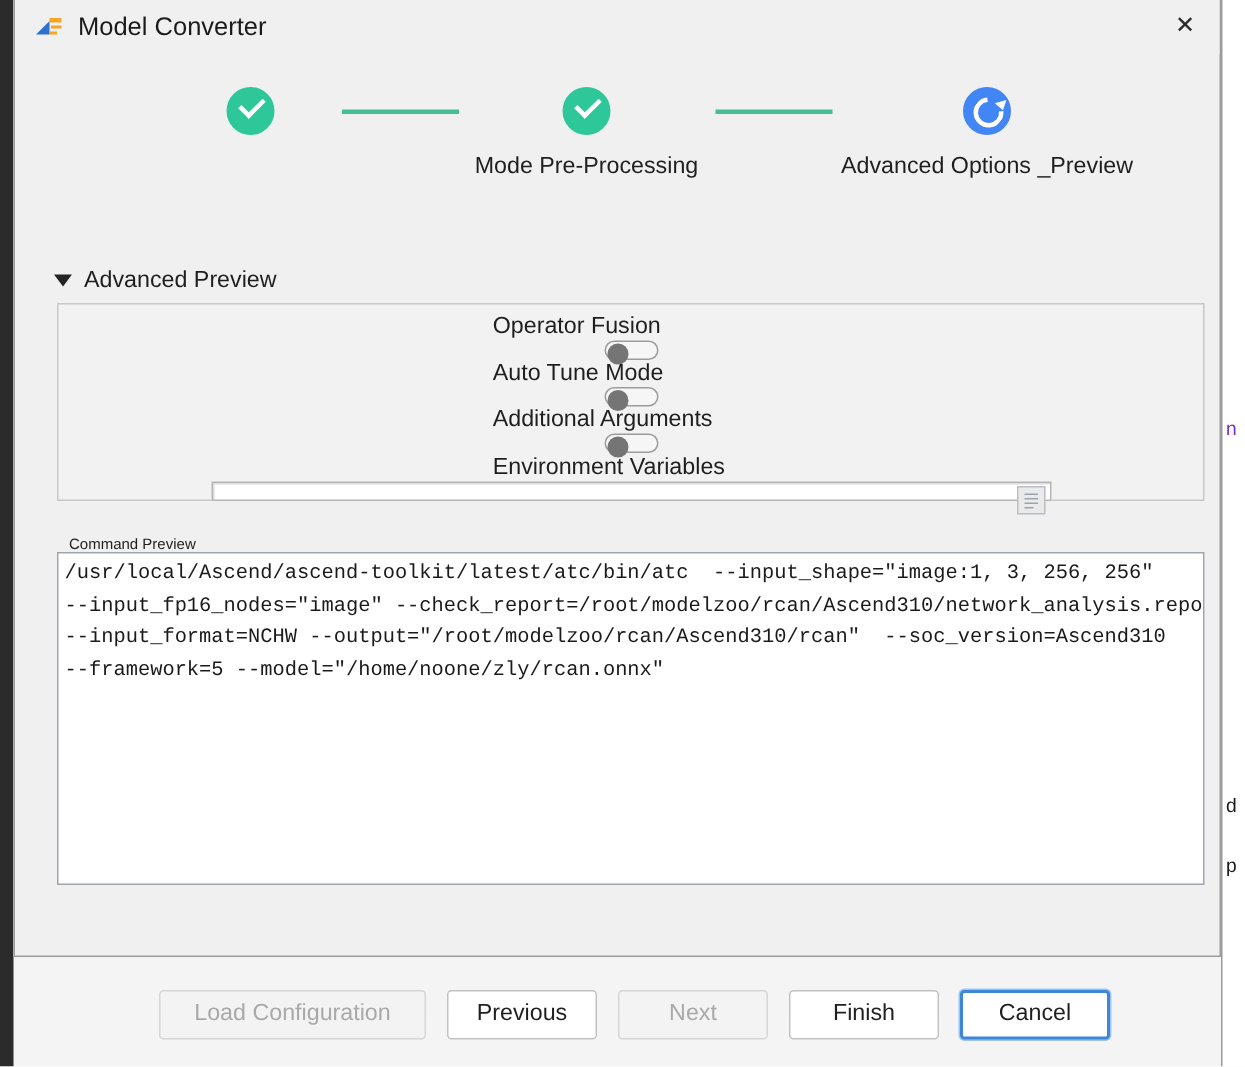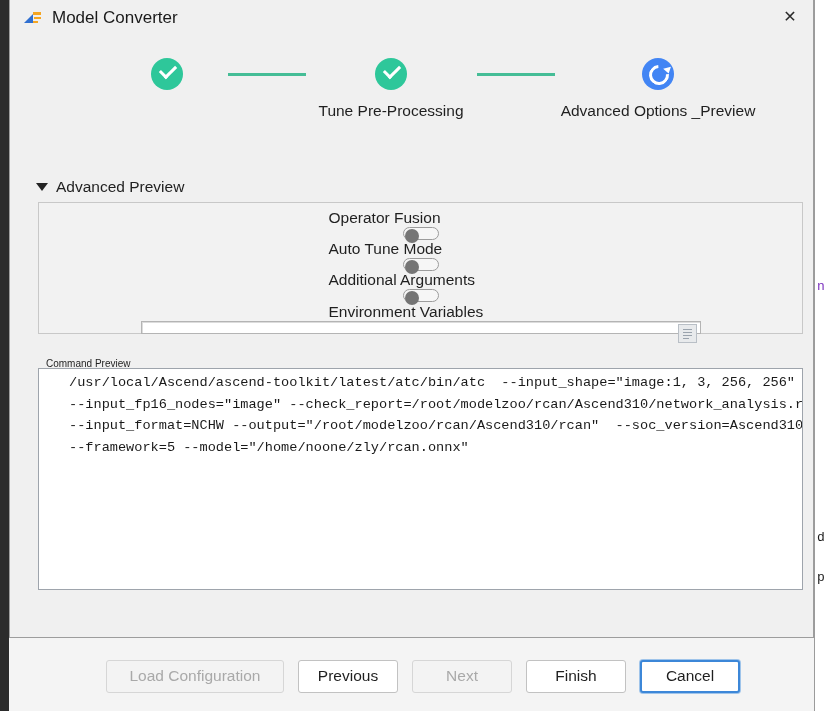--- a/index.html
+++ b/index.html
@@ -287,21 +287,20 @@
     box-sizing: border-box;
     padding: 3px 4px;
     overflow: hidden;
   }
   .cmd-line {
     font-family: "Liberation Mono", monospace;
     font-size: 13.6px;
     line-height: 21.5px;
     color: #1a1a1a;
     white-space: pre;
-    margin-left: 26px;
   }
 
   
   .footer {
     position: absolute;
     left: 0;
     top: 655px;
     width: 805px;
     height: 42px;
     display: flex;
@@ -368,21 +367,21 @@
     <div class="step" style="left:48px;width:218px;">
       <div class="step-circle done">
           <span class="check"></span>
         </div>
     </div>
 
     <div class="step" style="left:272px;width:218px;">
       <div class="step-circle done">
           <span class="check"></span>
         </div>
-      <div class="step-label">Tune Pre-Processing</div>
+      <div class="step-label">Mode Pre-Processing</div>
     </div>
 
     <div class="step" style="left:539px;width:218px;">
       <div class="step-circle current">
           <span class="refresh"></span>
         </div>
       <div class="step-label">Advanced Options _Preview</div>
     </div>
   </div>
 

